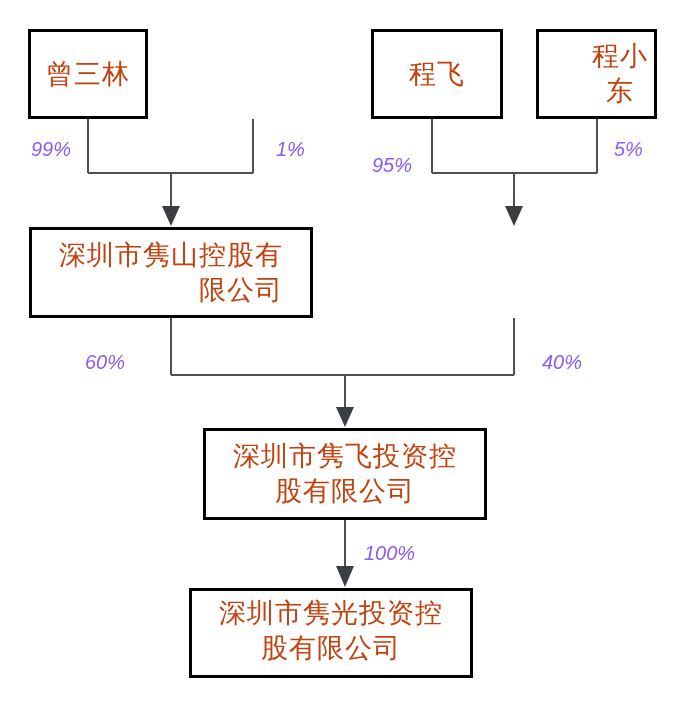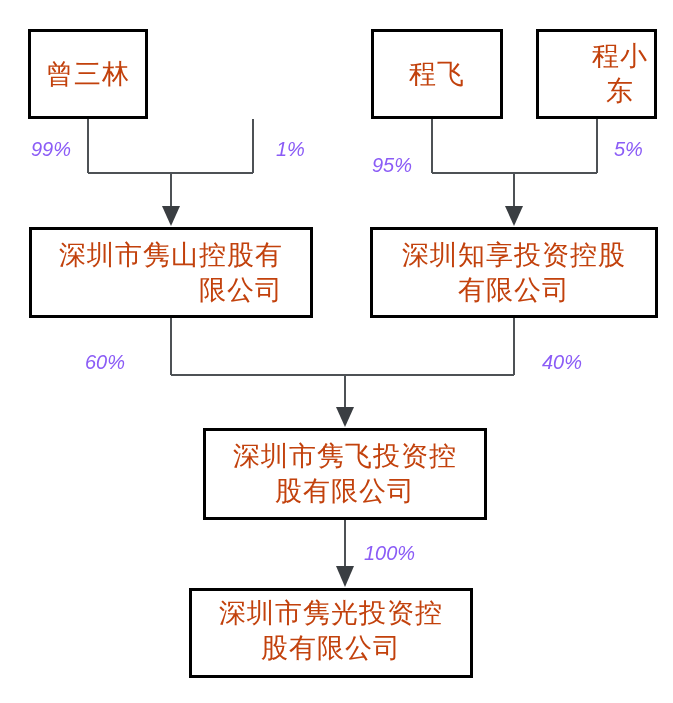--- a/index.html
+++ b/index.html
@@ -74,22 +74,20 @@
     <path d="M345 520 L345 568" stroke="#4d5155" stroke-width="2" fill="none"></path>
     <polygon points="336,566 354,566 345,587" fill="#3a3e42"></polygon>
   </svg>
 
   <div class="node person-1">曾三林</div>
   <div class="node person-3">程飞</div>
   <div class="node person-4">程小东</div>
 
   <div class="node company-1">深圳市隽山控股有
 限公司</div>
-  <div class="node company-2">深圳知享投资控股
-有限公司</div>
 
   <div class="node company-3">深圳市隽飞投资控
 股有限公司</div>
   <div class="node company-4">深圳市隽光投资控
 股有限公司</div>
 
   <span class="pct pct-99">99%</span>
   <span class="pct pct-1">1%</span>
   <span class="pct pct-95">95%</span>
   <span class="pct pct-5">5%</span>

